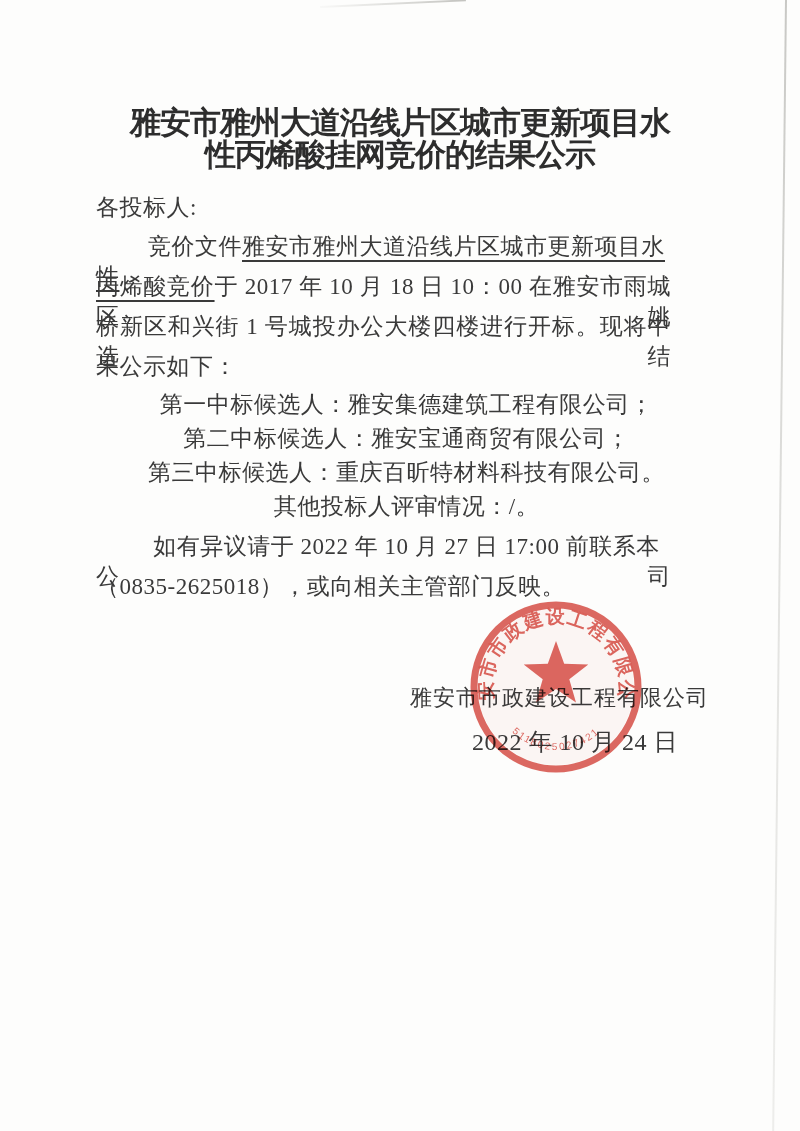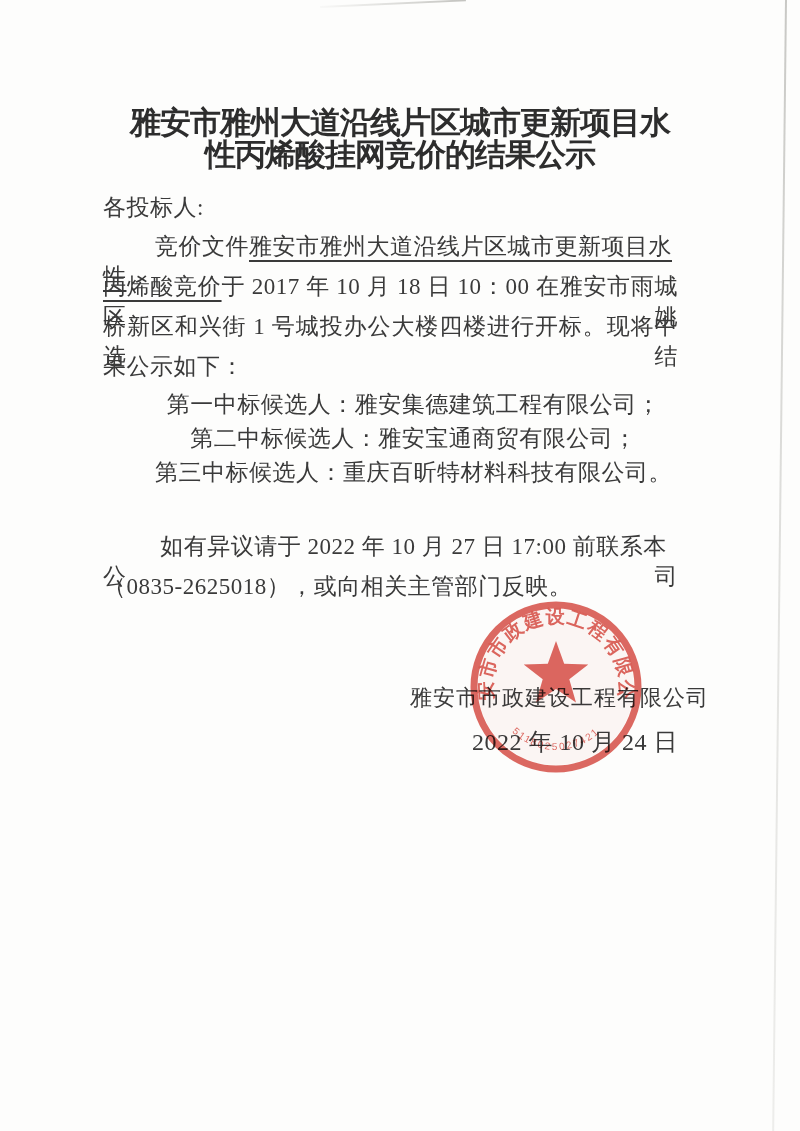--- a/index.html
+++ b/index.html
@@ -10,21 +10,21 @@
   }
   
   .title-line {
     position:absolute; left:0; width:800px; text-align:center;
     font-family:"Liberation Sans", sans-serif; font-weight:bold;
     font-size:31px; line-height:38px; letter-spacing:-1px; color:#2d2d2d;
     white-space:nowrap;
   }
   
   .line {
-    position:absolute; left:103px; width:575px;
+    position:absolute; left:96px; width:575px;
     font-size:23px; line-height:30px; letter-spacing:0.5px;
   }
   .just { text-align:justify; text-align-last:justify; text-justify:inter-character; }
   .ind  { text-indent:46px;text-align:center; }
   .nowrap { white-space:nowrap; }
   .u {
     text-decoration:underline;
     text-underline-offset:6px;
     text-decoration-thickness:1.5px;
     text-decoration-color:#3a3a3a;
@@ -69,20 +69,21 @@
 
   <div class="line just" style="top:272px"><span class="u">丙烯酸竞价</span><span>于 2017 年 10 月 18 日 10：00 在雅安市雨城区姚</span></div>
 
   <div class="line just" style="top:312px">桥新区和兴街 1 号城投办公大楼四楼进行开标。现将中选结</div>
 
   <div class="line nowrap" style="top:352px">果公示如下：</div>
 
   <div class="line ind nowrap" style="top:390px">第一中标候选人：雅安集德建筑工程有限公司；</div>
   <div class="line ind nowrap" style="top:424px">第二中标候选人：雅安宝通商贸有限公司；</div>
   <div class="line ind nowrap" style="top:458px">第三中标候选人：重庆百昕特材料科技有限公司。</div>
+  <div class="line ind nowrap" style="top:492px">其他投标人评审情况：/。</div>
 
   <div class="line just ind" style="top:532px">如有异议请于 2022 年 10 月 27 日 17:00 前联系本公司</div>
   <div class="line nowrap" style="top:572px">（0835-2625018），或向相关主管部门反映。</div>
 
   <div class="sig">雅安市市政建设工程有限公司</div>
   <div class="date">2022 年 10 月 24 日</div>
 
   <div class="seal">
     <svg viewBox="-88 -88 176 176" xmlns="http://www.w3.org/2000/svg">
       <defs>

